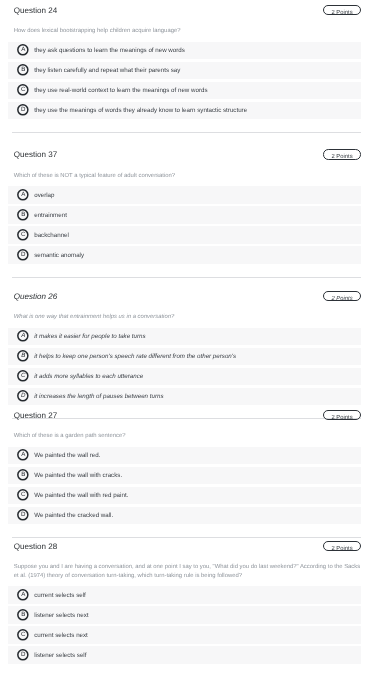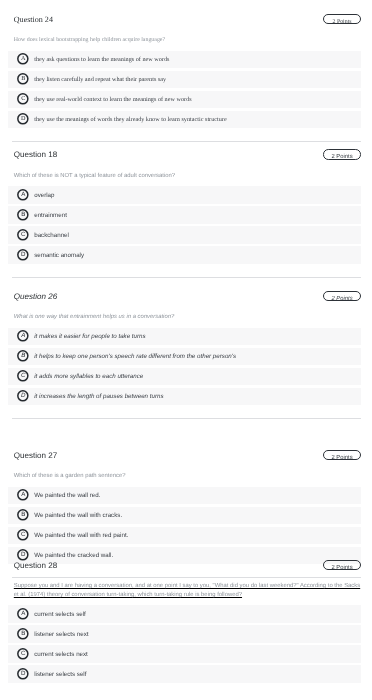--- a/index.html
+++ b/index.html
@@ -29,21 +29,21 @@
     font-size: 6.2px; color: #292e33; text-align: center; line-height: 11.1px; }
   .letter svg { position: absolute; left: 0; top: 0; width: 11.7px; height: 11.7px; }
   .letter .ch { position: absolute; left: 0; top: 0; width: 11.7px; line-height: 11.1px; }
   .opt-text { position: absolute; left: 26px; top: 5.9px; font-size: 6.2px; color: #3a3f45; line-height: 7.2px; }
   .divider { margin: 12.8px 11px 0 12px; height: 1px; background: #dddee1; }
 </style>
 </head>
 <body>
 
 <div class="page" id="root">
-    <div class="q-block" style="top: 16px; font-family: Liberation Serif, serif;">
+    <div class="q-block" style="top: 7px;">
     <div class="q-head">
       <div class="q-title">Question 24</div>
       <div class="badge">2 Points</div>
     </div>
     <div class="q-text">How does lexical bootstrapping help children acquire language?</div>
     <div class="options">
         <div class="opt">
     <span class="letter">
             <svg viewBox="0 0 24 24">
               <circle cx="12" cy="12" r="10.3" fill="none" stroke="#24292e" stroke-width="3.1"></circle>
@@ -77,21 +77,21 @@
             </svg>
             <span class="ch">D</span>
           </span>
     <span class="opt-text">they use the meanings of words they already know to learn syntactic structure</span>
   </div>
       </div>
     <div class="divider"></div>
   </div>
     <div class="q-block" style="top: 151.8px;">
     <div class="q-head">
-      <div class="q-title">Question 18</div>
+      <div class="q-title">Question 37</div>
       <div class="badge">2 Points</div>
     </div>
     <div class="q-text">Which of these is NOT a typical feature of adult conversation?</div>
     <div class="options">
         <div class="opt">
     <span class="letter">
             <svg viewBox="0 0 24 24">
               <circle cx="12" cy="12" r="10.3" fill="none" stroke="#24292e" stroke-width="3.1"></circle>
             </svg>
             <span class="ch">A</span>
@@ -167,21 +167,21 @@
             <svg viewBox="0 0 24 24">
               <circle cx="12" cy="12" r="10.3" fill="none" stroke="#24292e" stroke-width="3.1"></circle>
             </svg>
             <span class="ch">D</span>
           </span>
     <span class="opt-text">it increases the length of pauses between turns</span>
   </div>
       </div>
     <div class="divider"></div>
   </div>
-    <div class="q-block" style="top: 452px;">
+    <div class="q-block" style="top: 412px;">
     <div class="q-head">
       <div class="q-title">Question 27</div>
       <div class="badge">2 Points</div>
     </div>
     <div class="q-text">Which of these is a garden path sentence?</div>
     <div class="options">
         <div class="opt">
     <span class="letter">
             <svg viewBox="0 0 24 24">
               <circle cx="12" cy="12" r="10.3" fill="none" stroke="#24292e" stroke-width="3.1"></circle>
@@ -213,21 +213,21 @@
             <svg viewBox="0 0 24 24">
               <circle cx="12" cy="12" r="10.3" fill="none" stroke="#24292e" stroke-width="3.1"></circle>
             </svg>
             <span class="ch">D</span>
           </span>
     <span class="opt-text">We painted the cracked wall.</span>
   </div>
       </div>
     <div class="divider"></div>
   </div>
-    <div class="q-block" style="top: 562px; text-decoration: underline;">
+    <div class="q-block" style="top: 543px;">
     <div class="q-head">
       <div class="q-title">Question 28</div>
       <div class="badge">2 Points</div>
     </div>
     <div class="q-text">Suppose you and I are having a conversation, and at one point I say to you, "What did you do last weekend?" According to the Sacks et al. (1974) theory of conversation turn-taking, which turn-taking rule is being followed?</div>
     <div class="options">
         <div class="opt">
     <span class="letter">
             <svg viewBox="0 0 24 24">
               <circle cx="12" cy="12" r="10.3" fill="none" stroke="#24292e" stroke-width="3.1"></circle>

